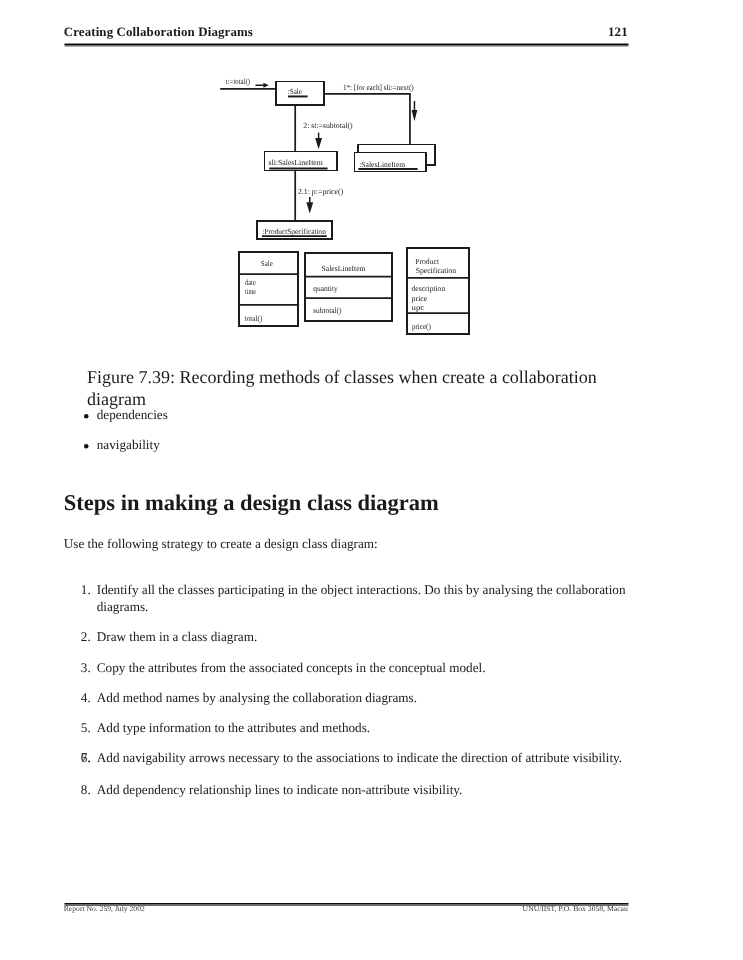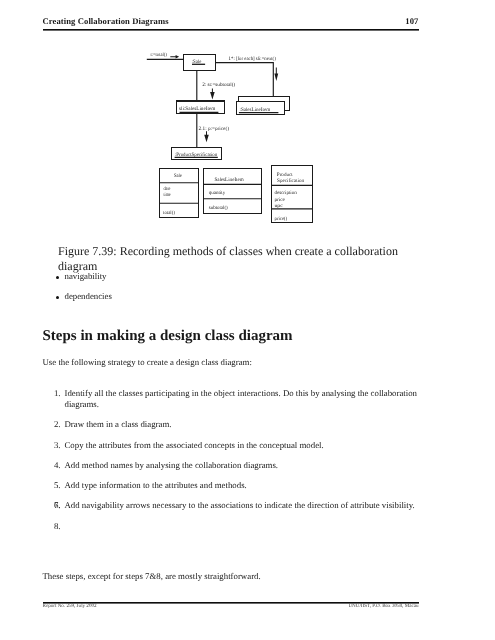--- a/index.html
+++ b/index.html
@@ -156,21 +156,21 @@
     top: 571.0px;
     font-size: 8.8px;
   }
 </style>
 </head>
 <body>
 
 <div class="page">
   <div class="runhead">
     <span>Creating Collaboration Diagrams</span>
-    <span>107</span>
+    <span>121</span>
   </div>
   <div class="runrule"></div>
 
   <div class="figure">
     <svg class="figsvg" width="495" height="240" viewBox="0 0 495 240">
       <g class="lines" fill="none" stroke="#1b1b1b" stroke-width="1.15">
         <path d="M146.8 59.3 H183.8"></path>
         <path d="M215.8 62.6 H273.3 V96.3"></path>
         <path d="M196.8 70.2 V101.0"></path>
         <path d="M196.8 113.6 V147.4"></path>
@@ -235,36 +235,35 @@
         <text x="274.4" y="200.5" textLength="10.5" lengthAdjust="spacingAndGlyphs">price</text>
         <text x="274.4" y="206.5" textLength="8.4" lengthAdjust="spacingAndGlyphs">upc</text>
         <text x="274.6" y="219.6" textLength="12.6" lengthAdjust="spacingAndGlyphs">price()</text>
       </g>
     </svg>
   </div>
 
   <div class="caption">Figure 7.39: Recording methods of classes when create a collaboration diagram</div>
 
   <ul class="bullets">
+      <li><span class="bdot"></span><span>dependencies</span></li>
       <li><span class="bdot"></span><span>navigability</span></li>
-      <li><span class="bdot"></span><span>dependencies</span></li>
     </ul>
 
   <div class="heading">Steps in making a design class diagram</div>
   <div class="intro">Use the following strategy to create a design class diagram:</div>
   <ol class="steps">
       <li><span class="num">1.</span><span>Identify all the classes participating in the object interactions. Do this by analysing the collaboration diagrams.</span></li>
       <li><span class="num">2.</span><span>Draw them in a class diagram.</span></li>
       <li><span class="num">3.</span><span>Copy the attributes from the associated concepts in the conceptual model.</span></li>
       <li><span class="num">4.</span><span>Add method names by analysing the collaboration diagrams.</span></li>
       <li><span class="num">5.</span><span>Add type information to the attributes and methods.</span></li>
       <li><span class="num">6.</span></li>
       <li><span class="num">7.</span><span>Add navigability arrows necessary to the associations to indicate the direction of attribute visibility.</span></li>
-      <li><span class="num">8.</span></li>
+      <li><span class="num">8.</span><span>Add dependency relationship lines to indicate non-attribute visibility.</span></li>
     </ol>
-  <div class="closing">These steps, except for steps 7&amp;8, are mostly straightforward.</div>
 
   <div class="footrule"></div>
   <div class="footer">
     <span>Report No. 259, July 2002</span>
     <span>UNU/IIST, P.O. Box 3058, Macau</span>
   </div>
 </div>
 
 </body></html>

